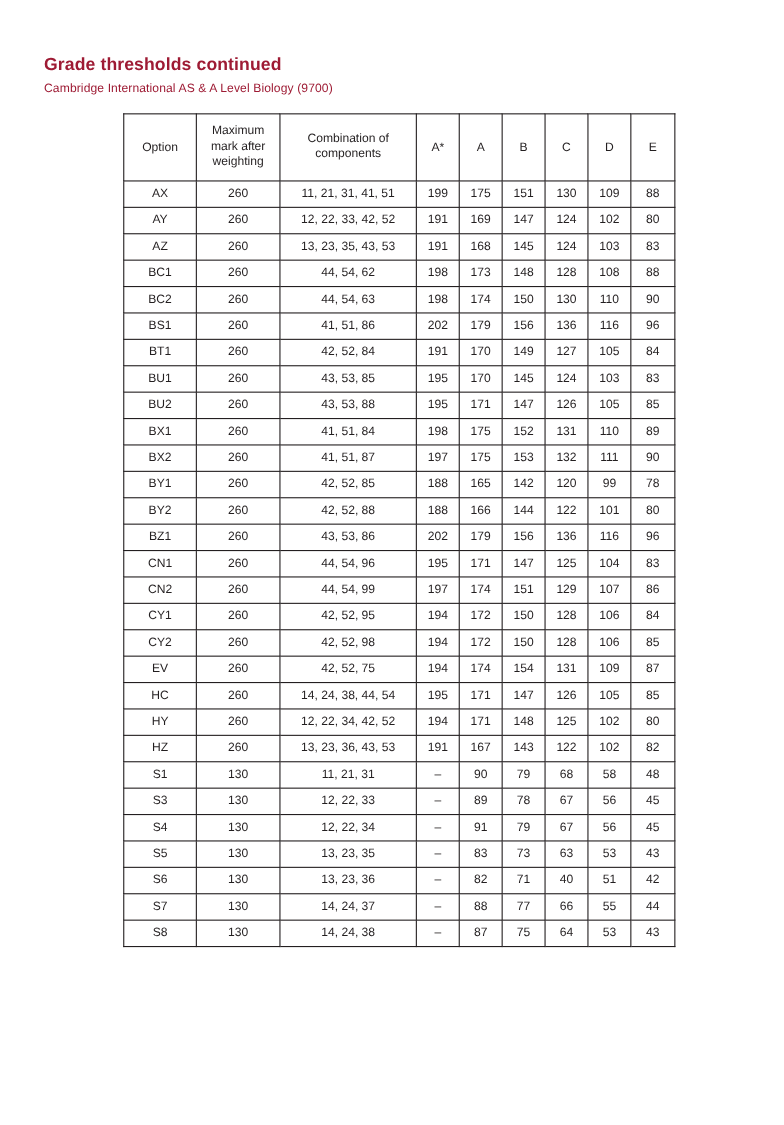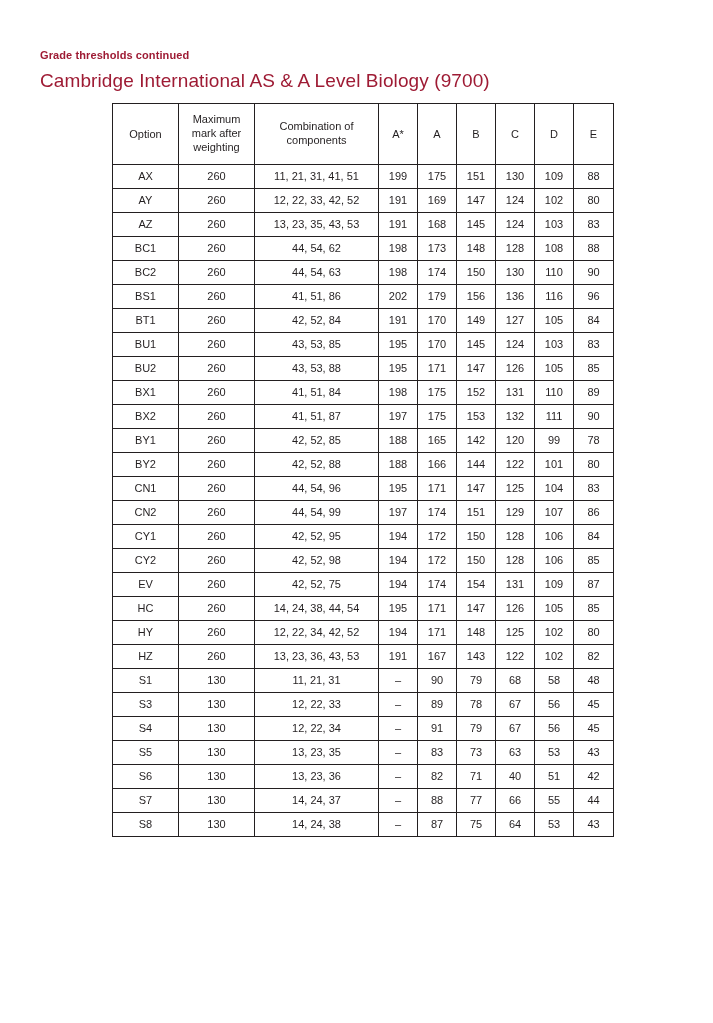--- a/index.html
+++ b/index.html
@@ -20,29 +20,29 @@
     height: 1023px;
     box-sizing: border-box;
   }
   .heading-block {
     position: absolute;
     left: 40px;
     top: 48px;
     width: 620px;
   }
   .doc-title {
-    font-size: 11px;
+    font-size: 16px;
     font-weight: bold;
     color: #9e1b34;
     line-height: 1.45;
     margin: 0;
     letter-spacing: 0.1px;
   }
   .doc-subtitle {
-    font-size: 19px;
+    font-size: 11px;
     font-weight: normal;
     color: #9e1b34;
     line-height: 1.45;
     margin: 3px 0 0 0;
     letter-spacing: 0.1px;
   }
   .table-wrap {
     position: absolute;
     left: 112px;
     top: 103px;
@@ -260,20 +260,31 @@
             <td>260</td>
             <td>42, 52, 88</td>
             <td>188</td>
             <td>166</td>
             <td>144</td>
             <td>122</td>
             <td>101</td>
             <td>80</td>
           </tr>
           <tr>
+            <td>BZ1</td>
+            <td>260</td>
+            <td>43, 53, 86</td>
+            <td>202</td>
+            <td>179</td>
+            <td>156</td>
+            <td>136</td>
+            <td>116</td>
+            <td>96</td>
+          </tr>
+          <tr>
             <td>CN1</td>
             <td>260</td>
             <td>44, 54, 96</td>
             <td>195</td>
             <td>171</td>
             <td>147</td>
             <td>125</td>
             <td>104</td>
             <td>83</td>
           </tr>

